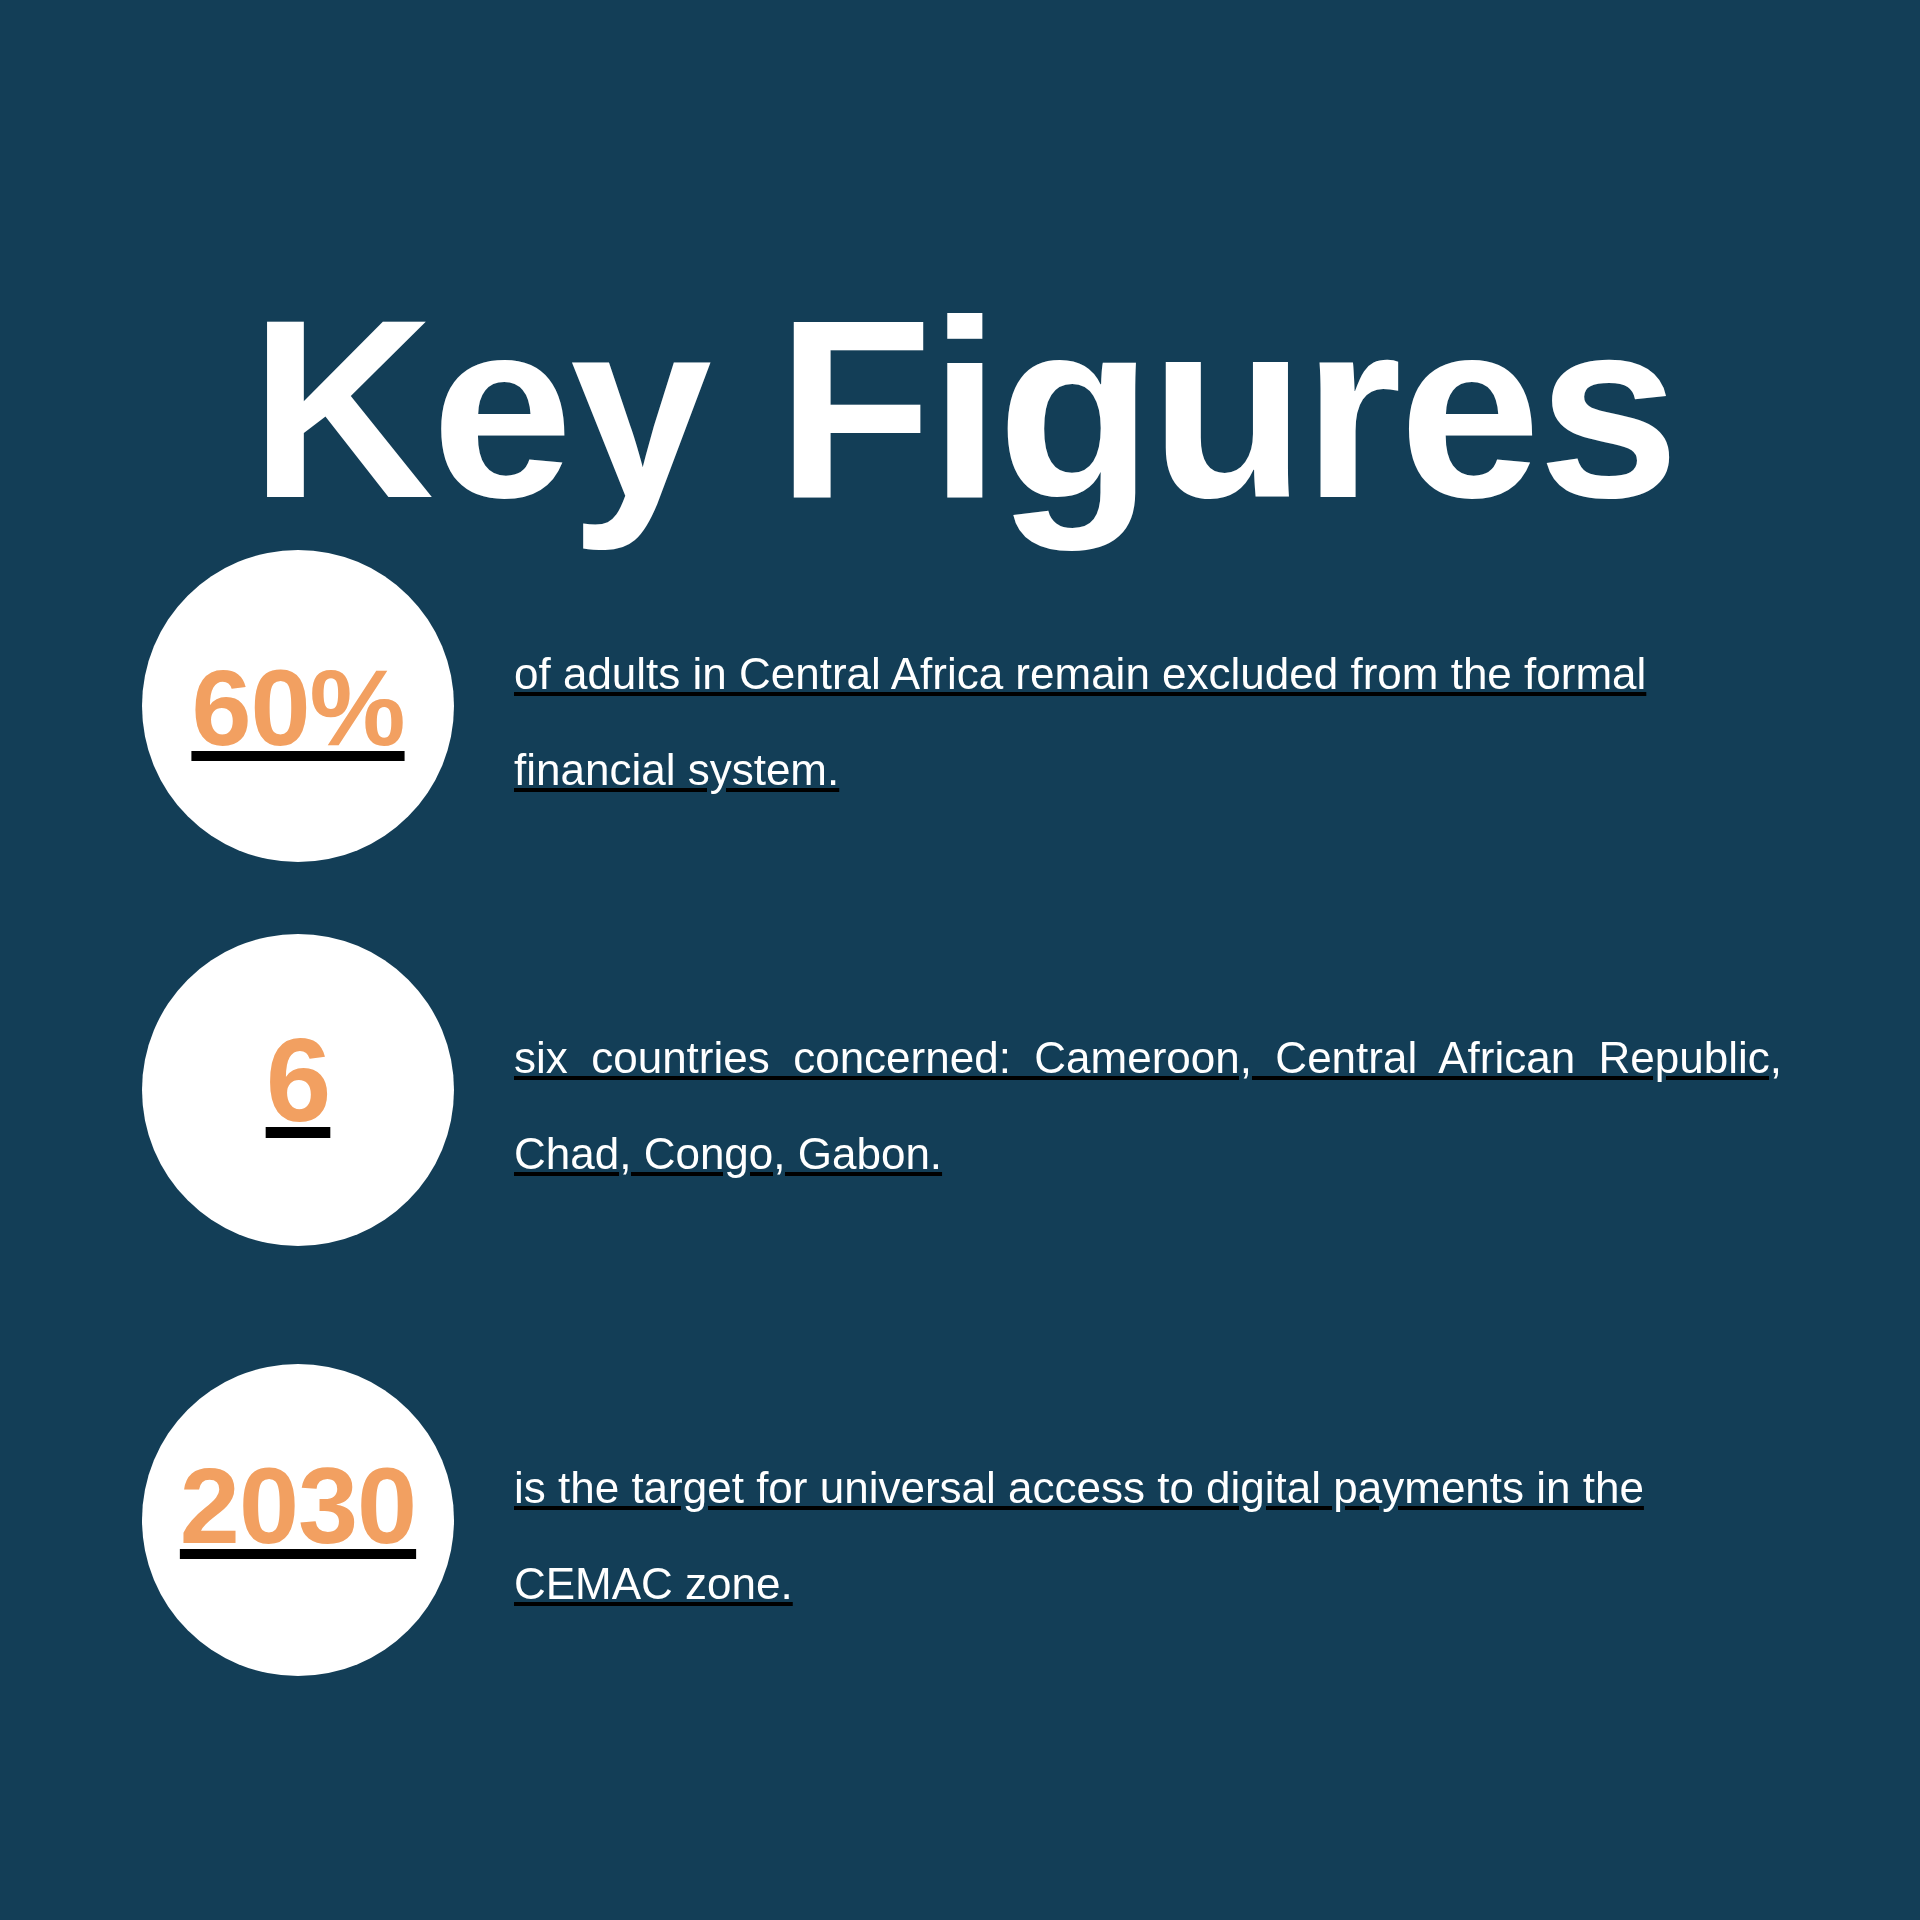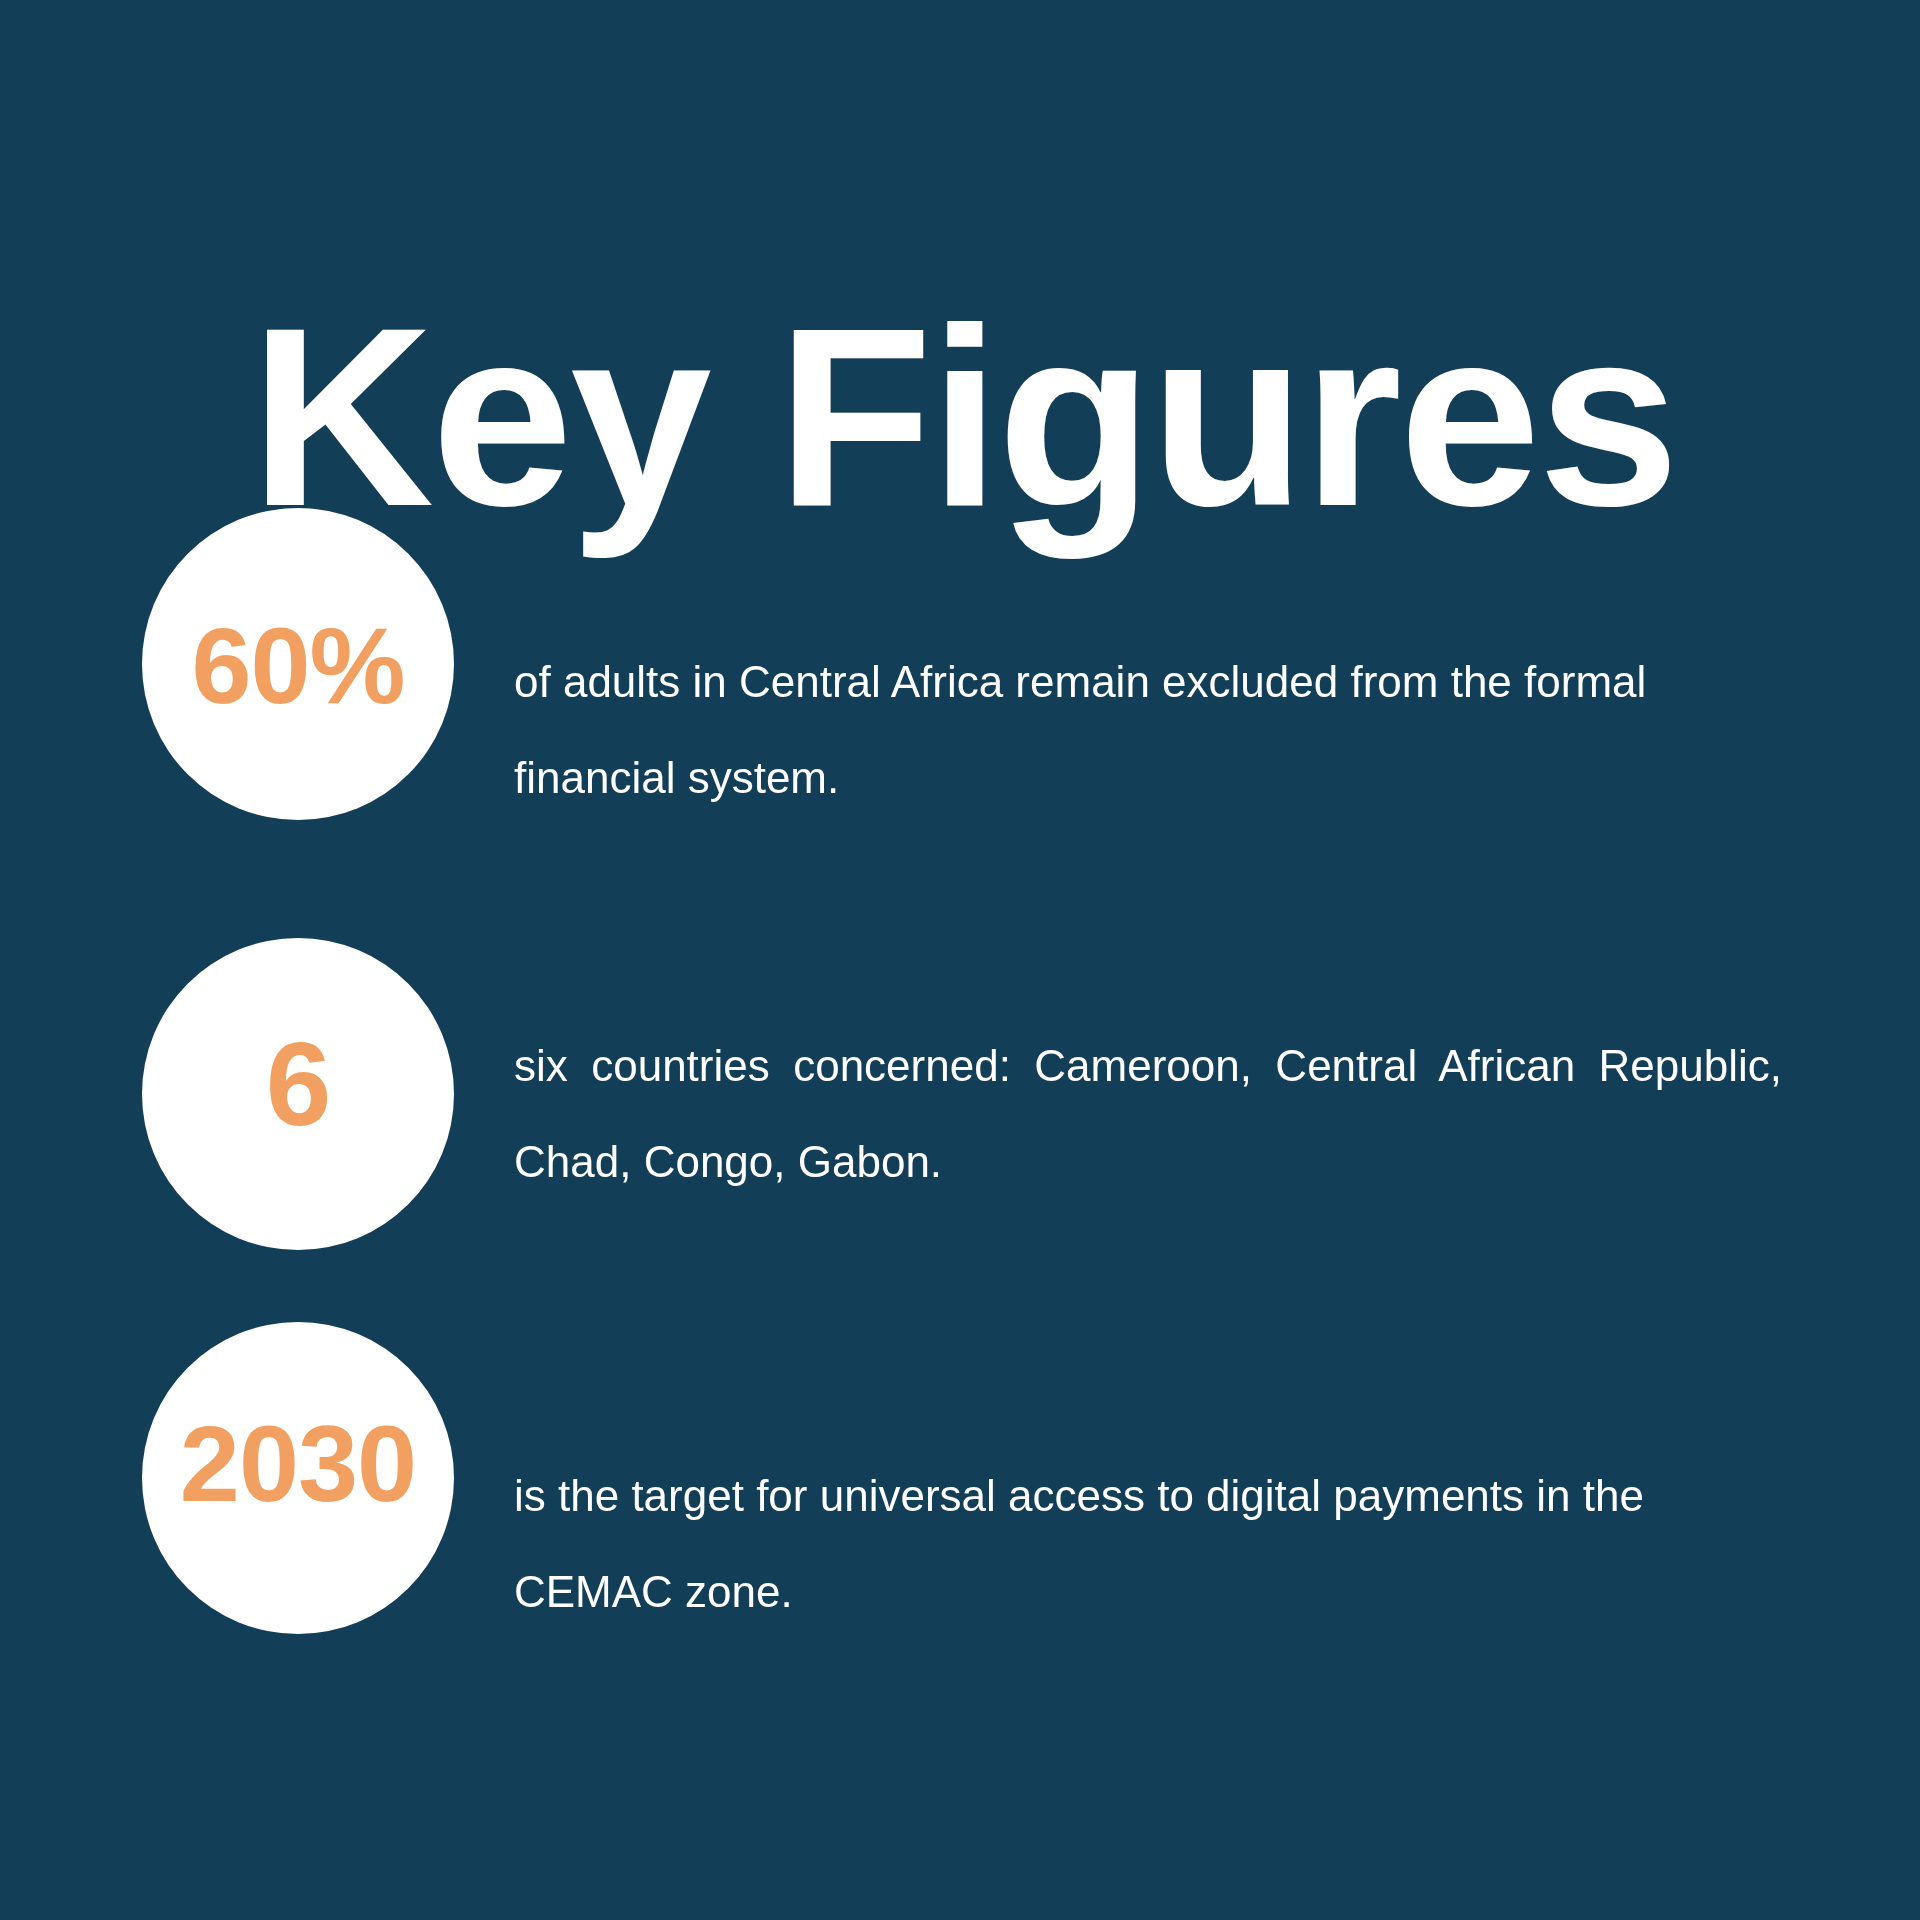--- a/index.html
+++ b/index.html
@@ -12,21 +12,20 @@
     background: #133E57;
     font-family: "Liberation Sans", sans-serif;
     overflow: hidden;
   }
   .poster {
     position: relative;
     width: 1920px;
     height: 1624px;
     background: #133E57;
     box-sizing: border-box;
-    margin-top: 8px;
   }
 
   
   .title {
     position: absolute;
     left: 250px;
     top: 110px;
     width: 1500px;
     color: #FFFFFF;
     font-family: "Liberation Sans", sans-serif;
@@ -40,22 +39,23 @@
   
   .stats {
     position: absolute;
     left: 0;
     top: 500px;
     width: 1920px;
   }
   .stat-row {
     position: relative;
     display: flex;
-    align-items: flex-start;
+    align-items: flex-end;
     margin-bottom: 68px;
+    text-decoration: underline;
   }
   .badge {
     flex: 0 0 auto;
     width: 312px;
     height: 312px;
     border-radius: 50%;
     background: #FFFFFF;
     display: flex;
     align-items: center;
     justify-content: center;

